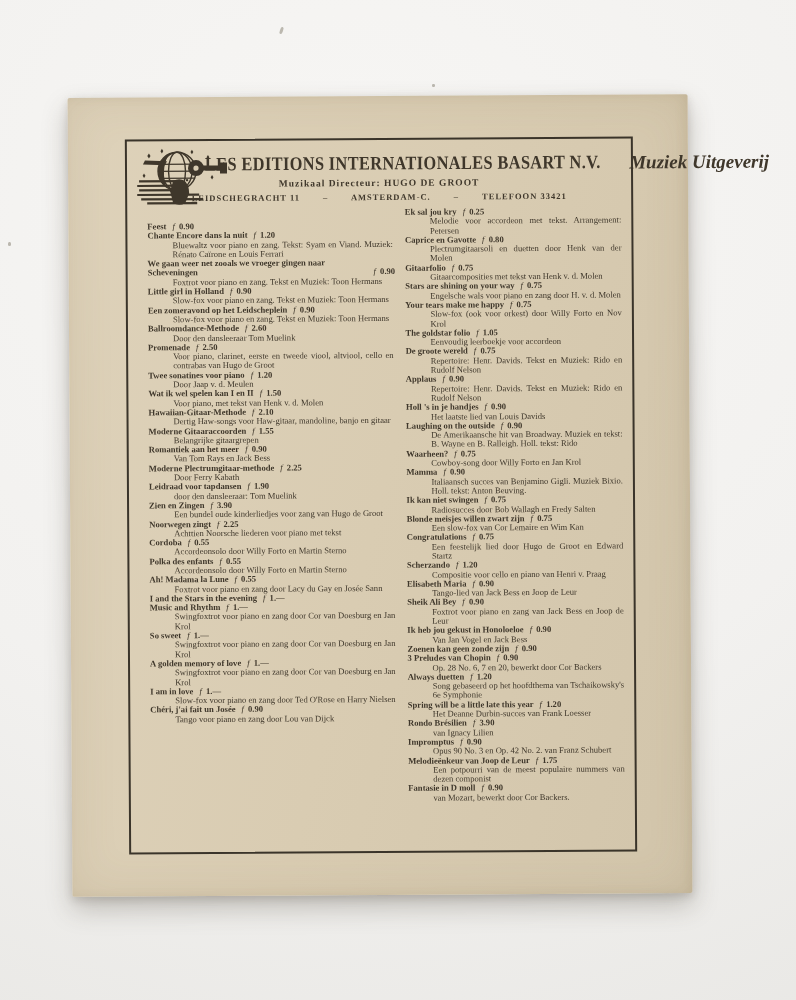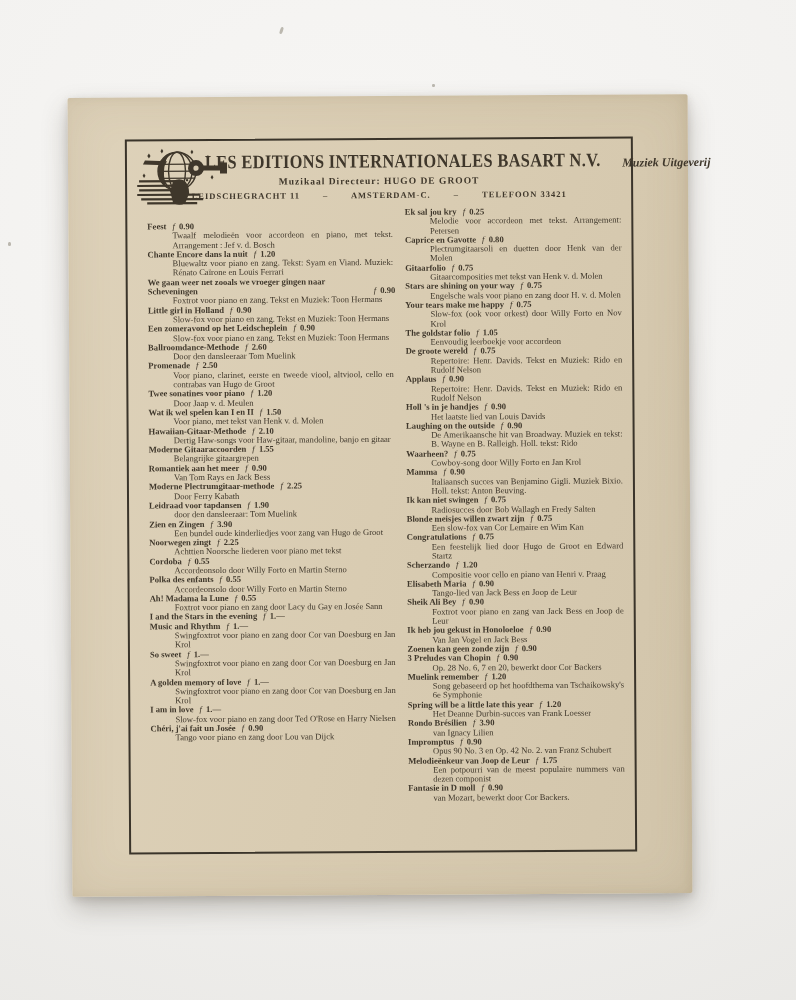--- a/index.html
+++ b/index.html
@@ -36,21 +36,21 @@
     position:absolute;left:57px;top:42px;width:504px;height:711px;
     border:2px solid var(--frame);
   }
   .header{position:relative;height:62px;text-align:center;}
   .logo{position:absolute;left:10px;top:6px;width:92px;height:58px;}
   .pubrow{padding-top:13px;margin-left:78px;white-space:nowrap;}
   .publisher{
     font-size:17px;font-weight:bold;letter-spacing:.4px;
     display:inline-block;transform:scale(.96,1.12);transform-origin:left bottom;
   }
-  .tagline{font-size:12px;font-style:italic;font-weight:bold;margin-left:5px;}
+  .tagline{font-size:19px;font-style:italic;font-weight:bold;margin-left:12px;}
   .director{font-size:9.5px;letter-spacing:1px;margin-top:3px;font-weight:bold;}
   .addr{font-size:8.5px;letter-spacing:1px;margin-top:4px;font-weight:bold;}
   .addr .sep{margin:0 20px;font-weight:normal;}
 
   .columns{display:flex;gap:10px;padding:6px 8px 0 20px;}
   .col{font-size:8.6px;line-height:9.3px;}
   .col-left{flex:0 0 52%;padding-top:13px;}
   .col-right{flex:1 1 auto;}
   .item{margin:0;}
   .trow{display:flex;align-items:flex-end;}
@@ -127,21 +127,20 @@
       </div>
     </div>
 
     <div class="columns">
       <div class="col col-left">
           <div class="item">
             <div class="trow">
               <span class="t">Feest</span>
               <span class="p"><span class="fl">f</span> 0.90</span>
             </div>
-            <div class="d">Twaalf melodieën voor accordeon en piano, met tekst. Arrangement : Jef v. d. Bosch</div>
           </div>
           <div class="item">
             <div class="trow">
               <span class="t">Chante Encore dans la nuit</span>
               <span class="p"><span class="fl">f</span> 1.20</span>
             </div>
             <div class="d">Bluewaltz voor piano en zang. Tekst: Syam en Viand. Muziek: Rénato Caïrone en Louis Ferrari</div>
           </div>
           <div class="item">
             <div class="trow">
@@ -446,21 +445,21 @@
           </div>
           <div class="item">
             <div class="trow">
               <span class="t">3 Preludes van Chopin</span>
               <span class="p"><span class="fl">f</span> 0.90</span>
             </div>
             <div class="d">Op. 28 No. 6, 7 en 20, bewerkt door Cor Backers</div>
           </div>
           <div class="item">
             <div class="trow">
-              <span class="t">Muelink remember</span>
+              <span class="t">Always duetten</span>
               <span class="p"><span class="fl">f</span> 1.20</span>
             </div>
             <div class="d">Song gebaseerd op het hoofdthema van Tschaikowsky's 6e Symphonie</div>
           </div>
           <div class="item">
             <div class="trow">
               <span class="t">Spring will be a little late this year</span>
               <span class="p"><span class="fl">f</span> 1.20</span>
             </div>
             <div class="d">Het Deanne Durbin-succes van Frank Loesser</div>

